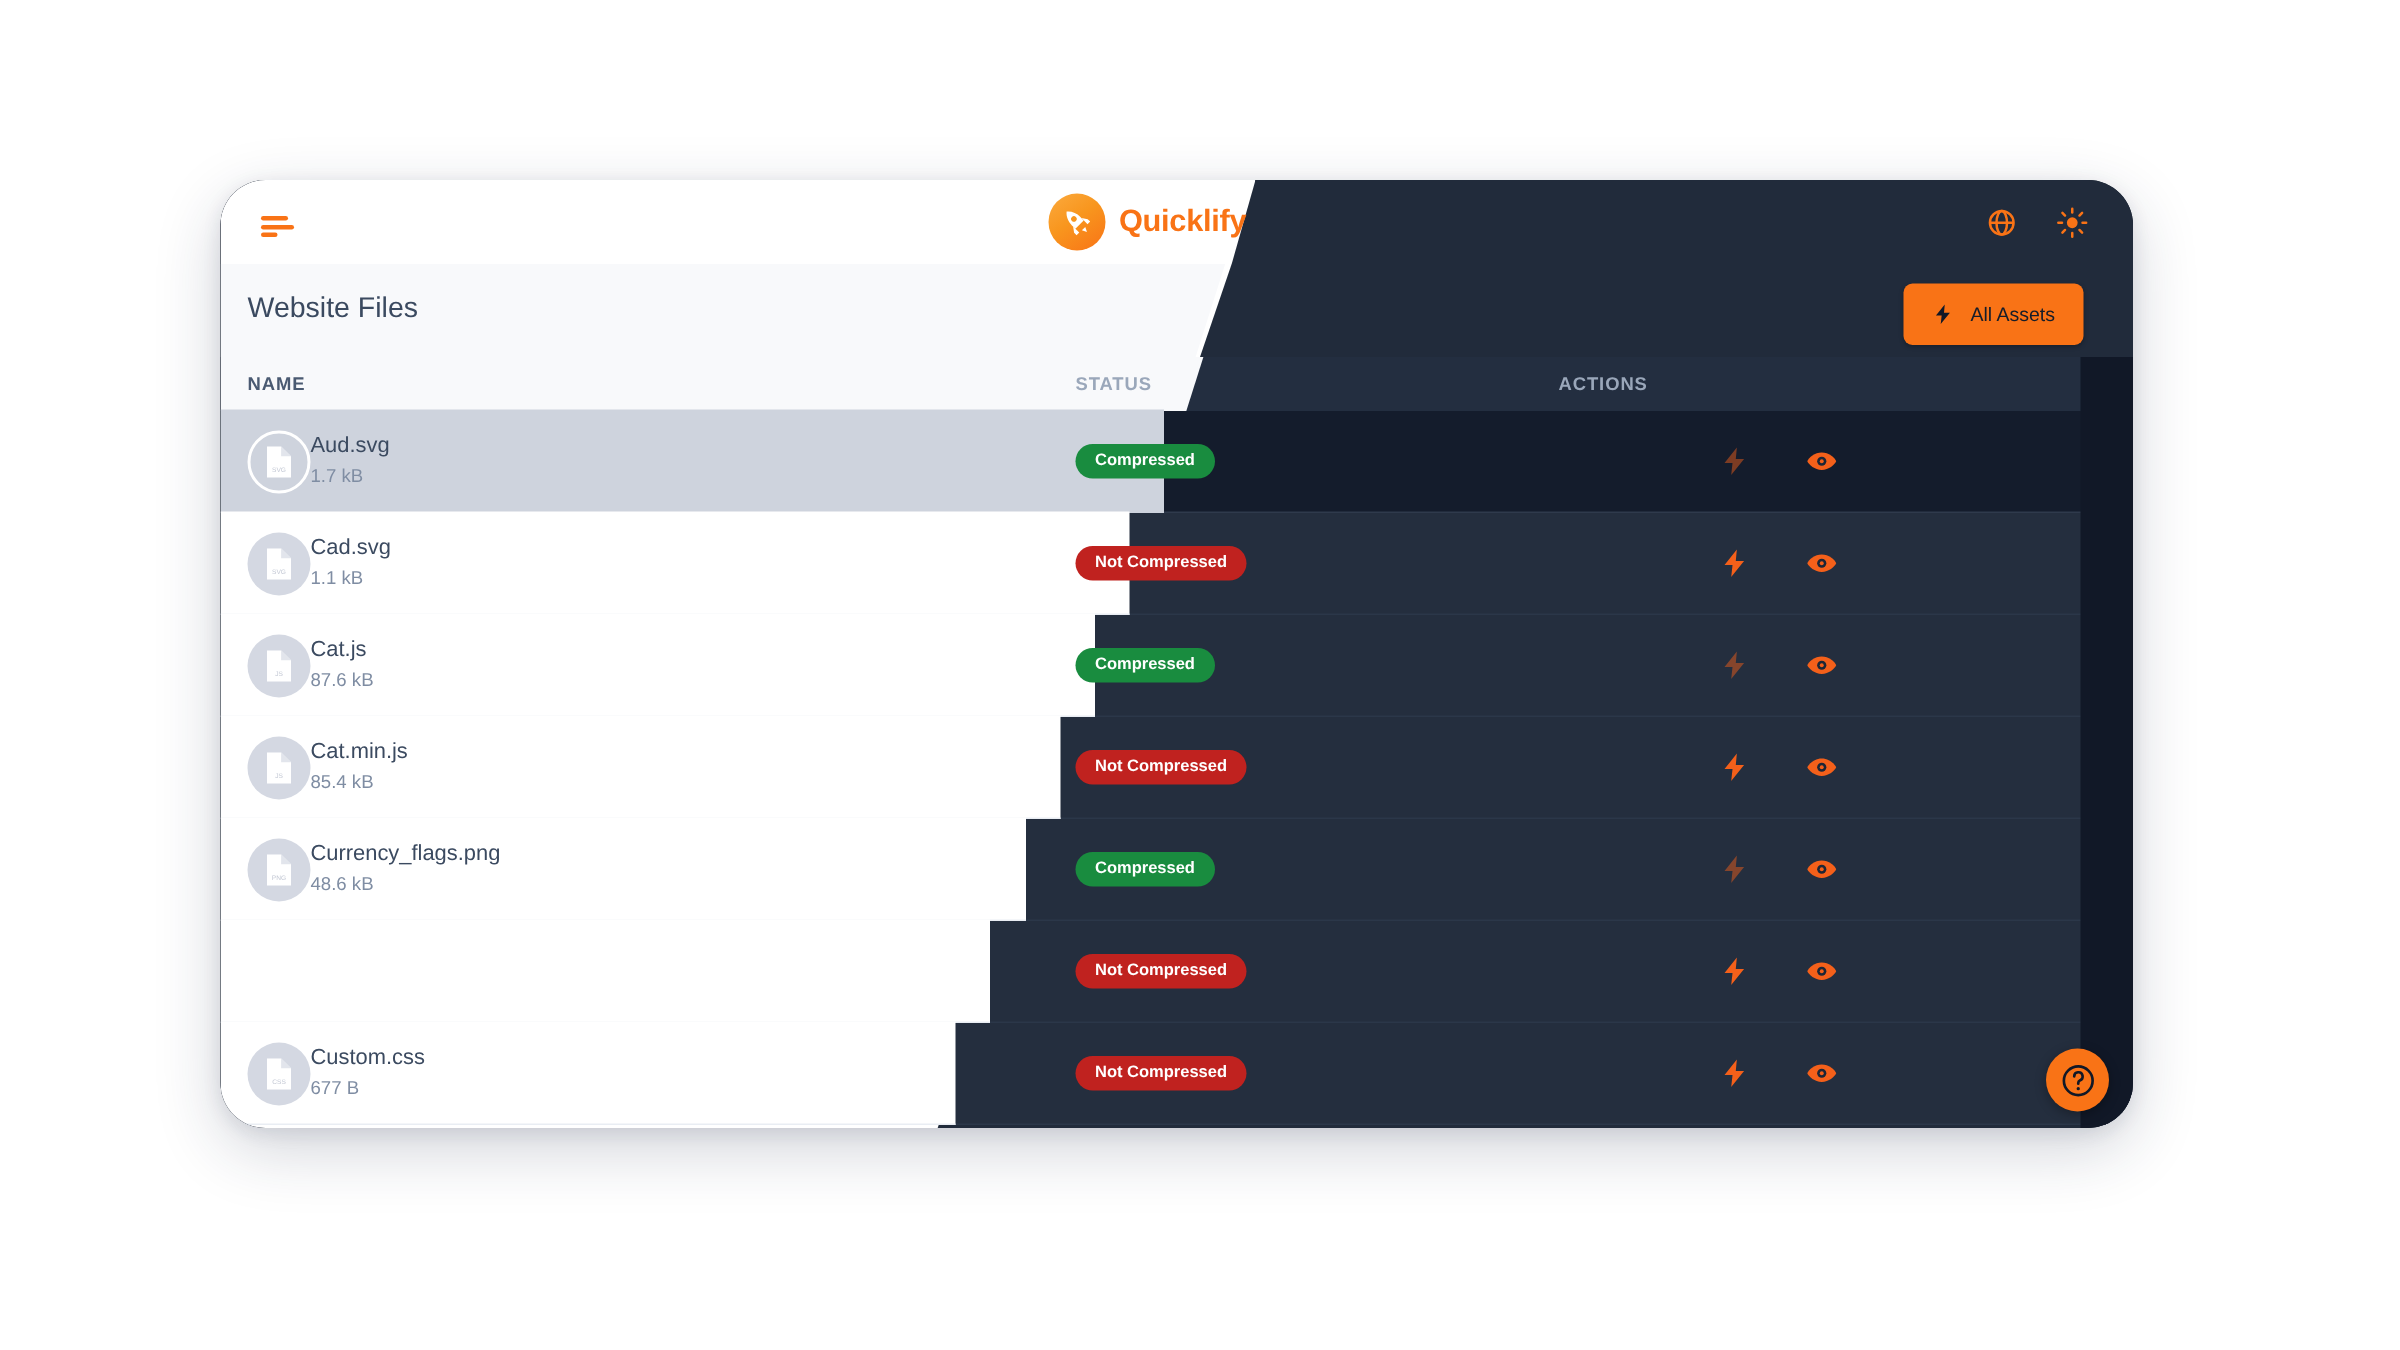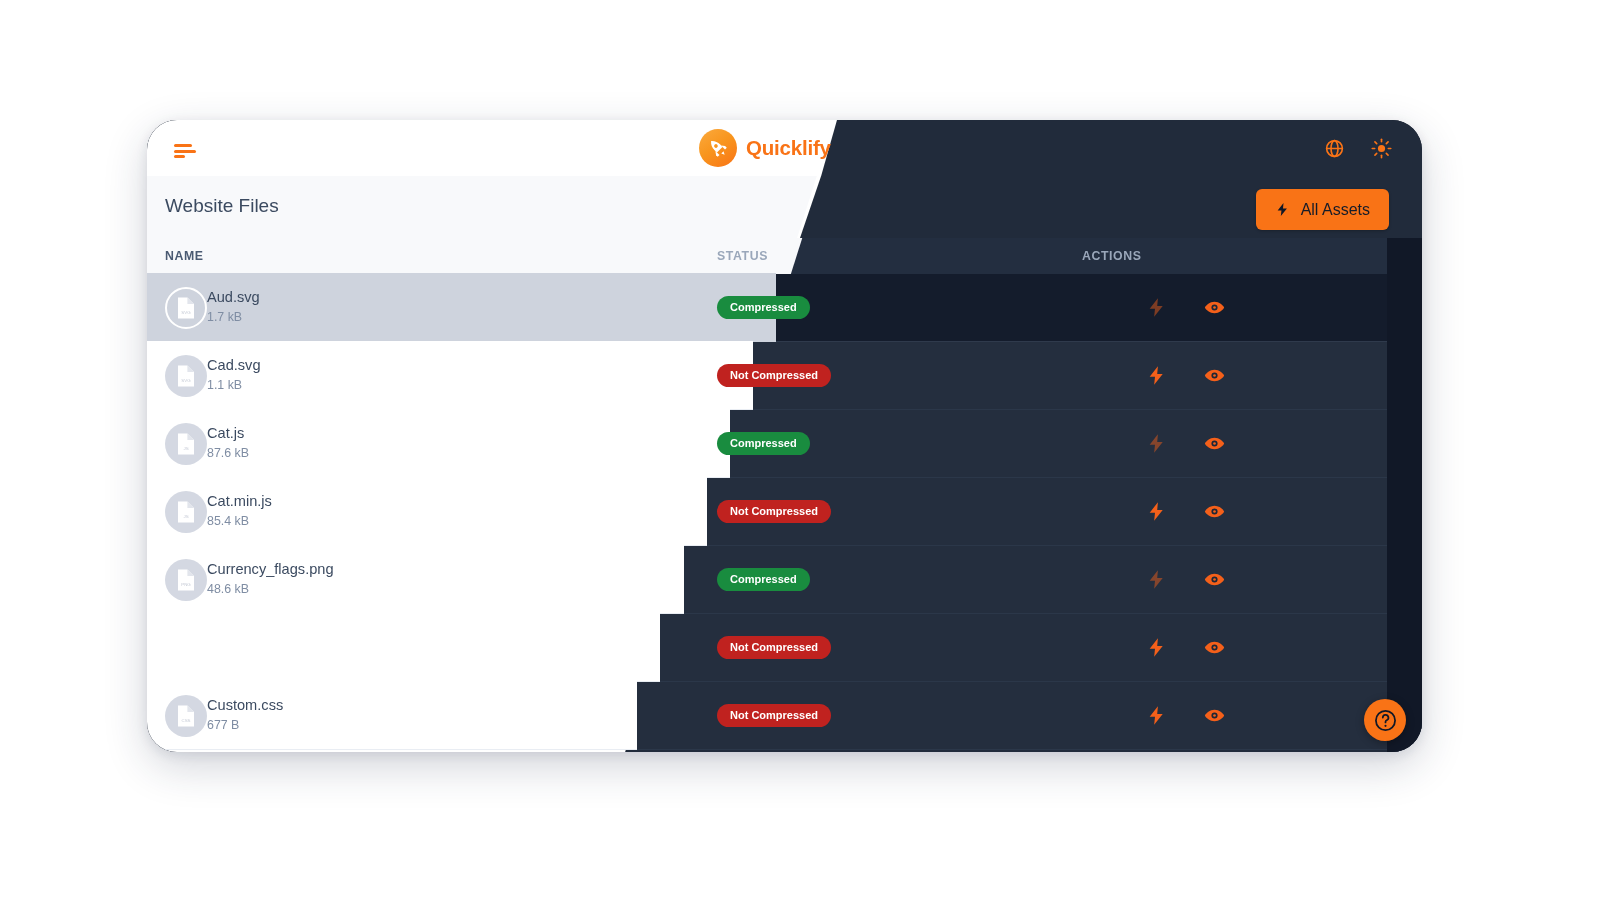--- a/index.html
+++ b/index.html
@@ -97,21 +97,21 @@
   }
   #page-title {
     position: absolute; left: 18px; top: 19px;
     font-size: 19px; color: #3b4a60; z-index: 3;
   }
   #all-assets-btn {
     position: absolute; right: 33px; top: 13px;
     height: 41px; padding: 0 19px;
     background: #f97316; border: none; border-radius: 6px;
     display: flex; align-items: center; gap: 11px;
-    color: #151c29; font-size: 16px; cursor: pointer;
+    color: #151c29; font-size: 13px; cursor: pointer;
     z-index: 4;
     box-shadow: 0 1px 3px rgba(0,0,0,0.25);
   }
 
   
   #col-head {
     position: absolute; left: 0; top: 62px;
     width: 100%; height: 36px; z-index: 2;
     background: #232e40;
   }
@@ -121,21 +121,21 @@
     background: #f8f9fb;
     clip-path: polygon(0 0, 97.8% 0, 96.1% 100%, 0 100%);
   }
   .col-label {
     position: absolute; top: 11px;
     font-size: 12.3px; font-weight: bold;
     letter-spacing: 0.6px; z-index: 3;
   }
   #col-name   { left: 18px;  color: #4a5a72; }
   #col-status { left: 570px; color: #9aa7ba; }
-  #col-act    { left: 935px; color: #9aa7ba; }
+  #col-act    { left: 892px; color: #9aa7ba; }
 
   
   #rows {
     position: absolute; left: 0; top: 98px;
     width: 100%; height: 478px; z-index: 2;
   }
   .row {
     position: relative;
     height: 68px; width: 100%;
     border-bottom: 1px solid #2b3749;

